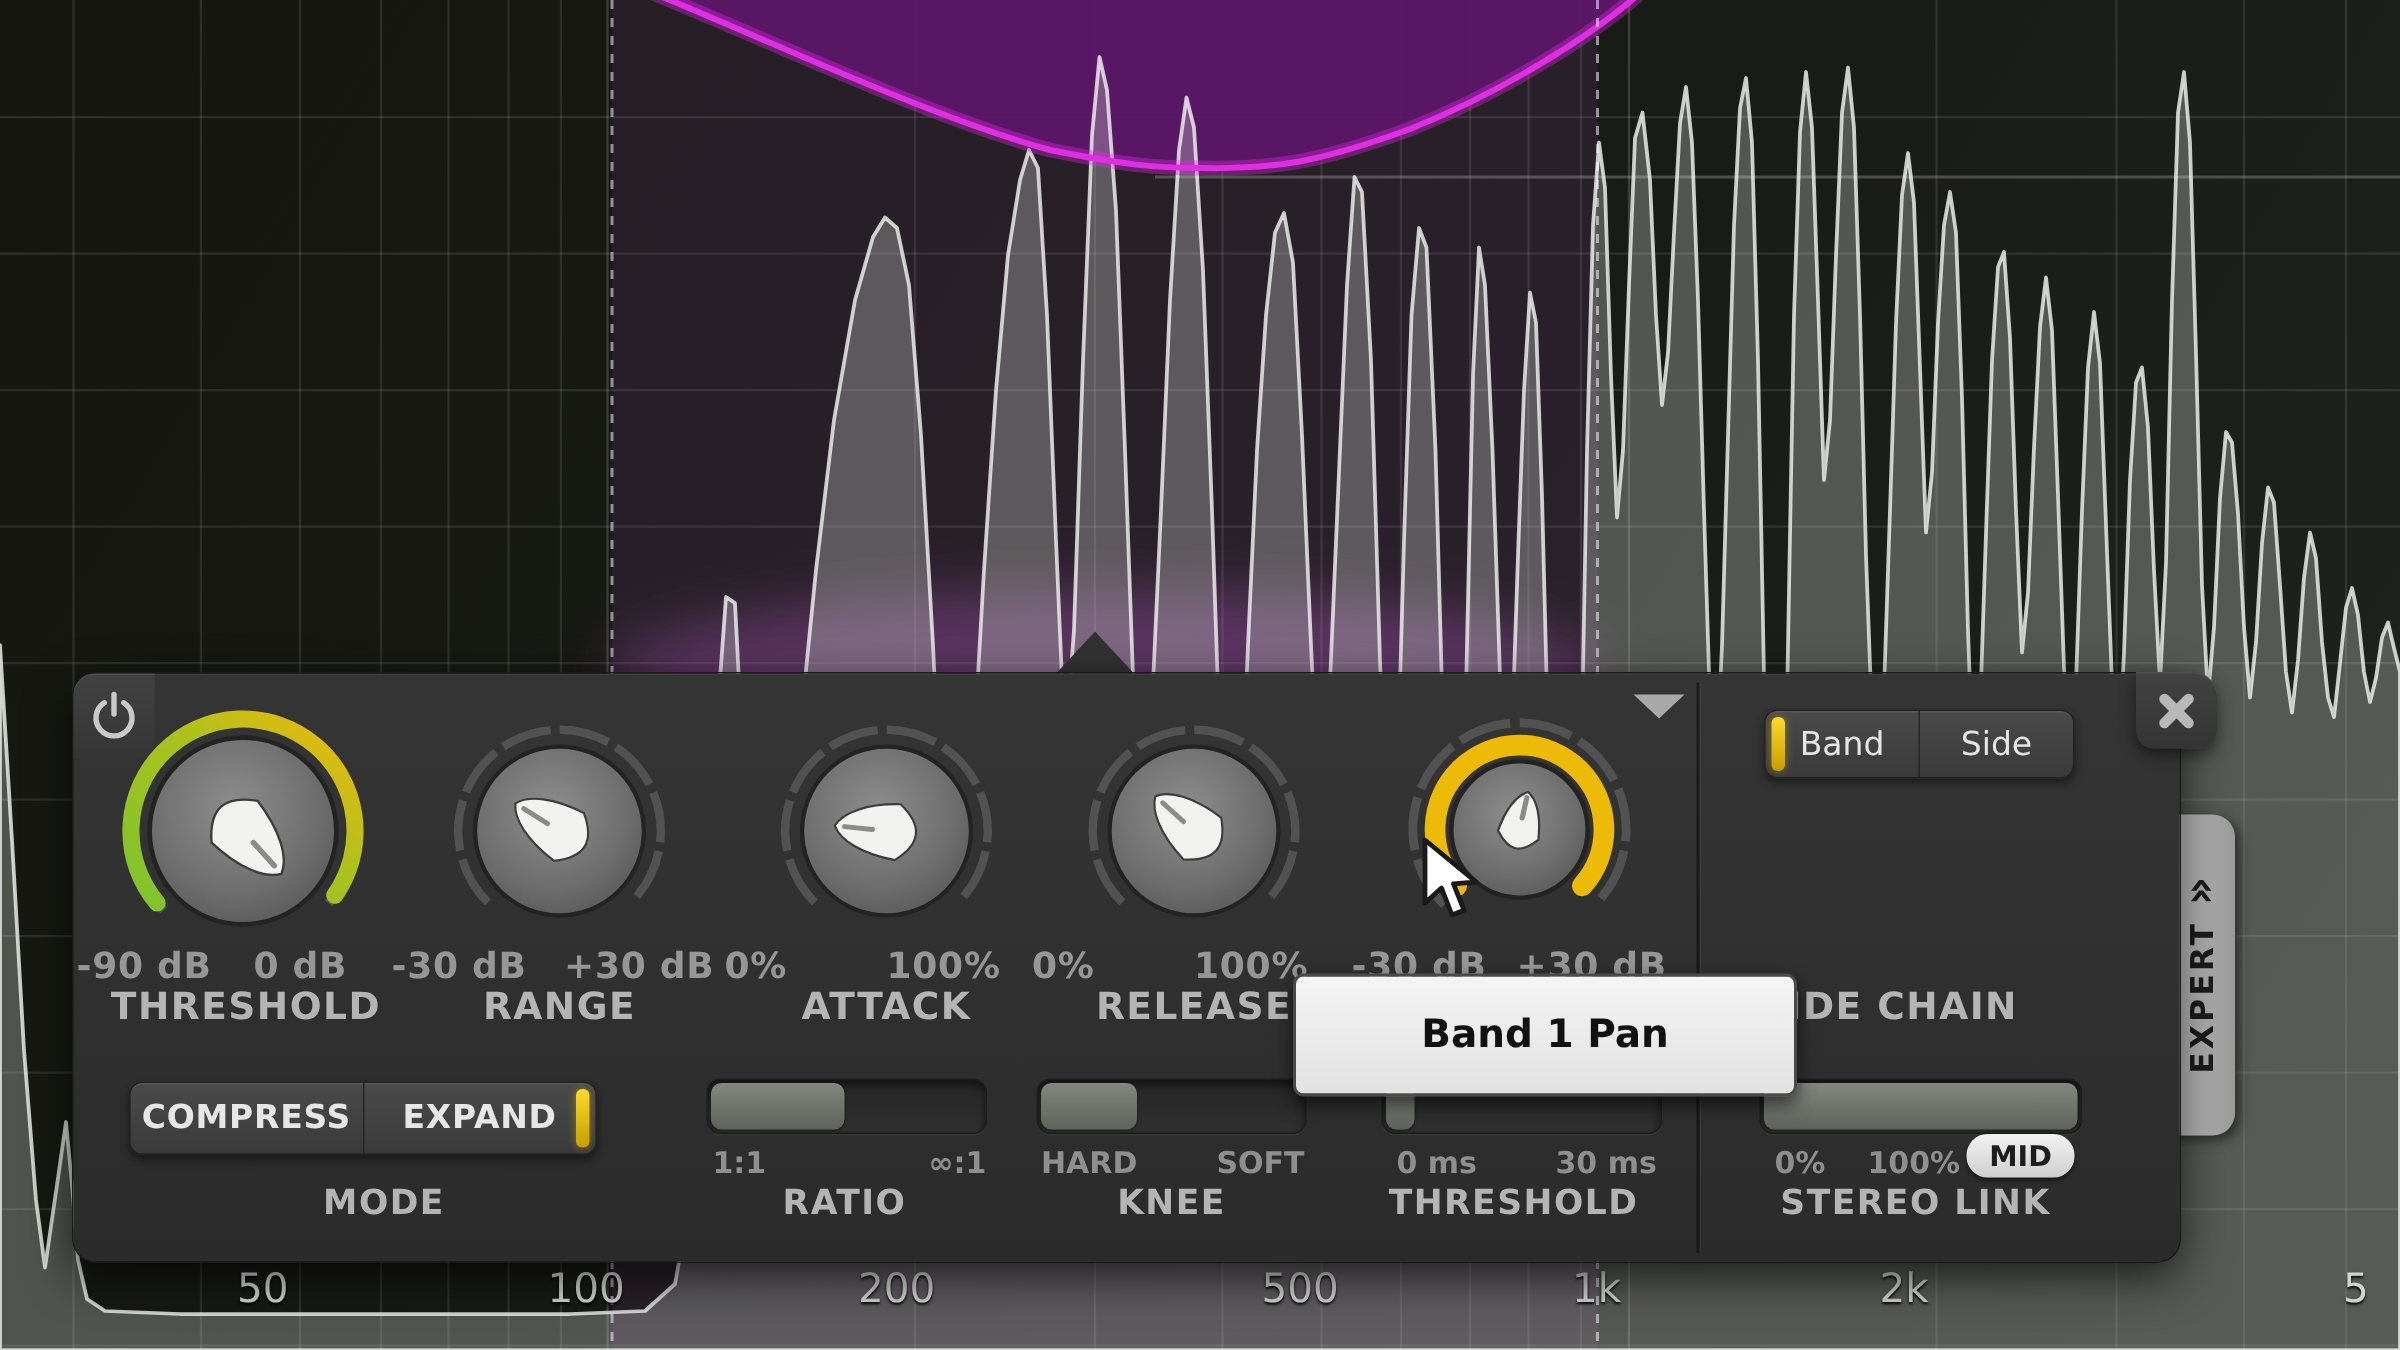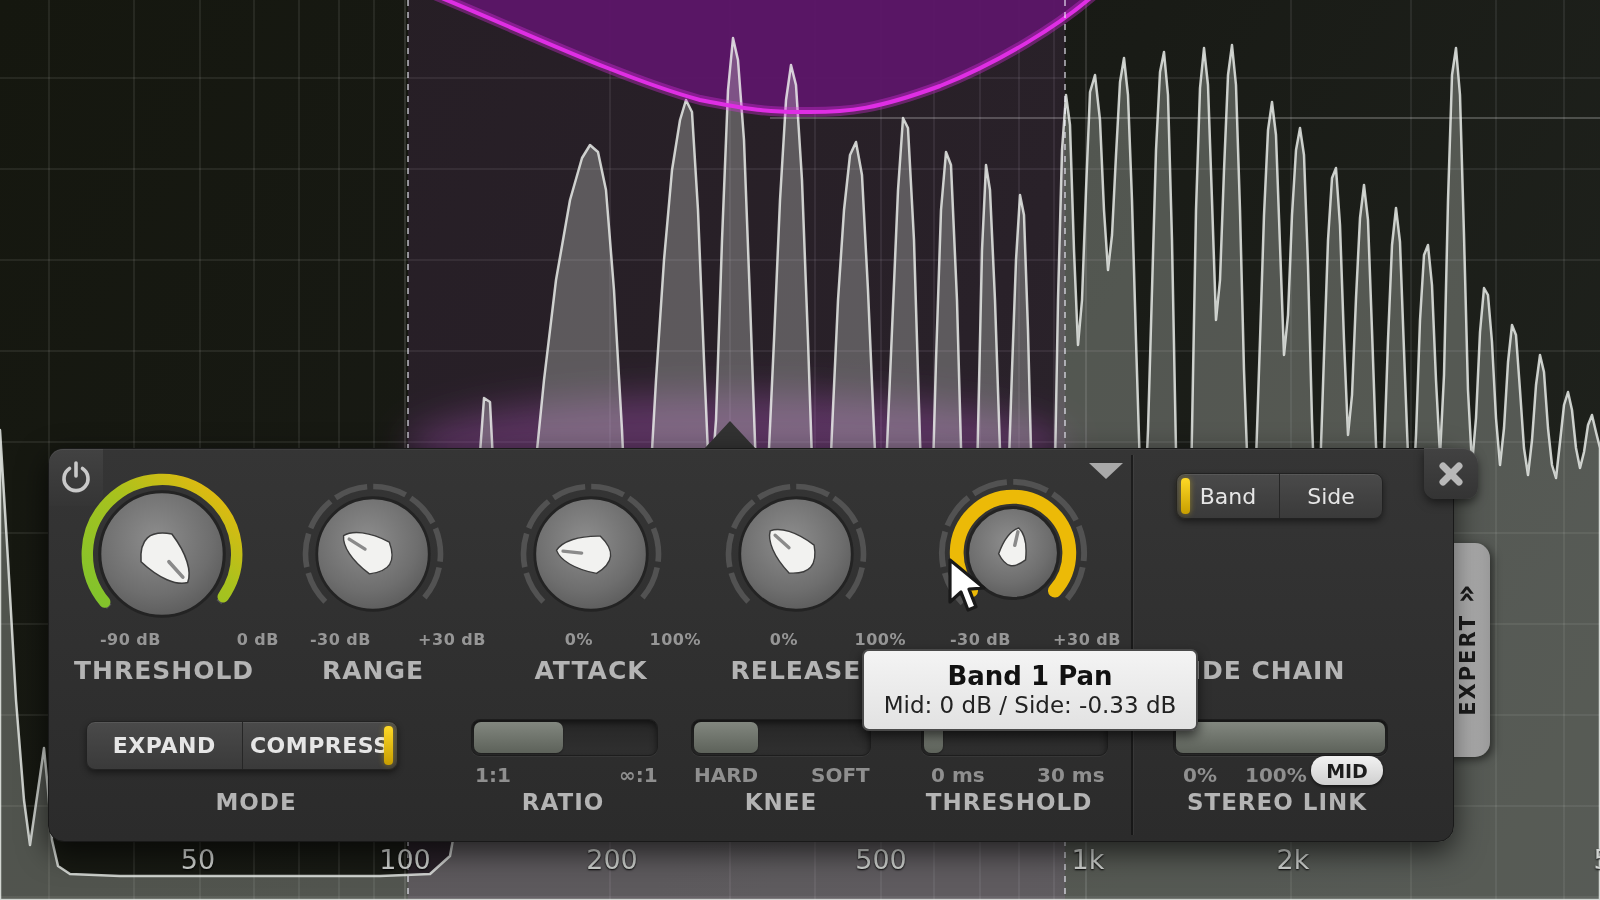--- a/index.html
+++ b/index.html
@@ -24,22 +24,22 @@
   #close-btn{left:1424px;top:448px;width:54px;height:51px;border-radius:0 16px 12px 12px;
          background:linear-gradient(#424242,#343434);z-index:4;
          box-shadow:0 4px 10px rgba(0,0,0,.5), inset 0 1px 0 rgba(255,255,255,.07);}
 
   .knob-svg{position:absolute;}
   .kring{fill:none;stroke:#525252;stroke-width:6;stroke-dasharray:36 6.4;}
   .kbody{fill:url(#knobgrad);stroke:#232323;stroke-width:3;}
   .kwedge{fill:#f2f2f0;stroke:#3c3c3c;stroke-width:1.5;}
   .kline{stroke:#8a8a8a;stroke-width:3.5;stroke-linecap:round;}
 
-  .kminmax{position:absolute;width:110px;text-align:right;color:#969696;
-           font-size:16px;font-weight:bold;top:181px;letter-spacing:.5px;}
+  .kminmax{position:absolute;width:110px;text-align:left;color:#969696;
+           font-size:24px;font-weight:bold;top:181px;letter-spacing:.5px;}
   .ktitle{position:absolute;width:210px;text-align:center;color:#b4b4b4;
           font-size:25px;font-weight:bold;top:207px;letter-spacing:1px;}
   .stitle{position:absolute;width:220px;text-align:center;color:#b4b4b4;
           font-size:23px;font-weight:bold;top:340px;letter-spacing:1px;}
   .slabel{position:absolute;color:#8f8f8f;font-size:20px;font-weight:bold;top:314px;}
 
   .seg{position:absolute;background:linear-gradient(#4a4a4a,#3a3a3a);
        border:1px solid #222;border-radius:9px;display:flex;
        box-shadow:0 3px 6px rgba(0,0,0,.45), inset 0 1px 0 rgba(255,255,255,.08);}
   .seg .cell{flex:1;display:flex;align-items:center;justify-content:center;
@@ -82,21 +82,21 @@
 
   #tooltip{position:absolute;left:862px;top:649px;width:332px;height:78px;z-index:6;
         background:linear-gradient(#f4f4f4,#e2e2e2);border:2px solid #4a4a4a;border-radius:7px;
         box-shadow:0 5px 12px rgba(0,0,0,.6);display:flex;flex-direction:column;
         align-items:center;justify-content:center;}
   #tooltip .t1{color:#111;font-size:26px;font-weight:bold;line-height:30px;}
   #tooltip .t2{color:#222;font-size:23px;line-height:28px;}
 
   #cursor{position:absolute;left:946px;top:558px;z-index:7;}
 
-  .freq-label{position:absolute;top:844px;width:80px;text-align:center;color:#d0d3d0;
+  .freq-label{position:absolute;top:844px;width:80px;color:#d0d3d0;
         font-size:27px;text-shadow:0 1px 2px #000;}
 </style>
 </head>
 <body>
 <div id="stage">
 
 <svg id="bg" width="1600" height="900">
   <defs>
     <radialGradient id="knobgrad" cx="45%" cy="38%" r="75%">
       <stop offset="0%" stop-color="#8d8d8d"></stop>
@@ -221,22 +221,22 @@
       <line class="kline" x1="88" y1="80" x2="102" y2="80"></line>
     </g>
   </svg>
   <div class="kminmax" style="left:852px">-30 dB</div>
   <div class="kminmax" style="left:962px">+30 dB</div>
 
   <div id="dropdown"></div>
   <div id="divider"></div>
 
   <div class="seg" style="left:37px;top:272px;width:310px;height:47px">
+    <div class="cell uc">COMPRESS</div>
     <div class="cell uc">EXPAND</div>
-    <div class="cell uc">COMPRESS</div>
     <div class="ysel" style="right:4px"></div>
   </div>
   <div class="stitle" style="left:97px">MODE</div>
 
   <div class="slider" style="left:422px;top:270px;width:185px">
     <div class="sfill" style="width:48%"></div>
   </div>
   <div class="slabel" style="left:426px">1:1</div>
   <div class="slabel" style="left:570px">∞:1</div>
   <div class="stitle" style="left:404px">RATIO</div>
@@ -275,21 +275,20 @@
   <svg width="30" height="30" viewBox="0 0 30 30">
     <g stroke="#b8b8b8" stroke-width="7" stroke-linecap="round">
       <line x1="7" y1="7" x2="23" y2="23"></line>
           <line x1="23" y1="7" x2="7" y2="23"></line>
     </g>
   </svg>
 </div>
 
 <div id="tooltip">
   <div class="t1">Band 1 Pan</div>
-  <div class="t2">Mid: 0 dB / Side: -0.33 dB</div>
 </div>
 
 <div id="cursor">
   <svg width="46" height="58" viewBox="0 0 23 29">
     <path d="M2 1 L2 22 L7.5 17 L11 26 L15 24.4 L11.5 15.6 L19 15 Z" fill="#ffffff" stroke="#1a1a1a" stroke-width="1.6" stroke-linejoin="round"></path>
   </svg>
 </div>
 
 </div>
 

